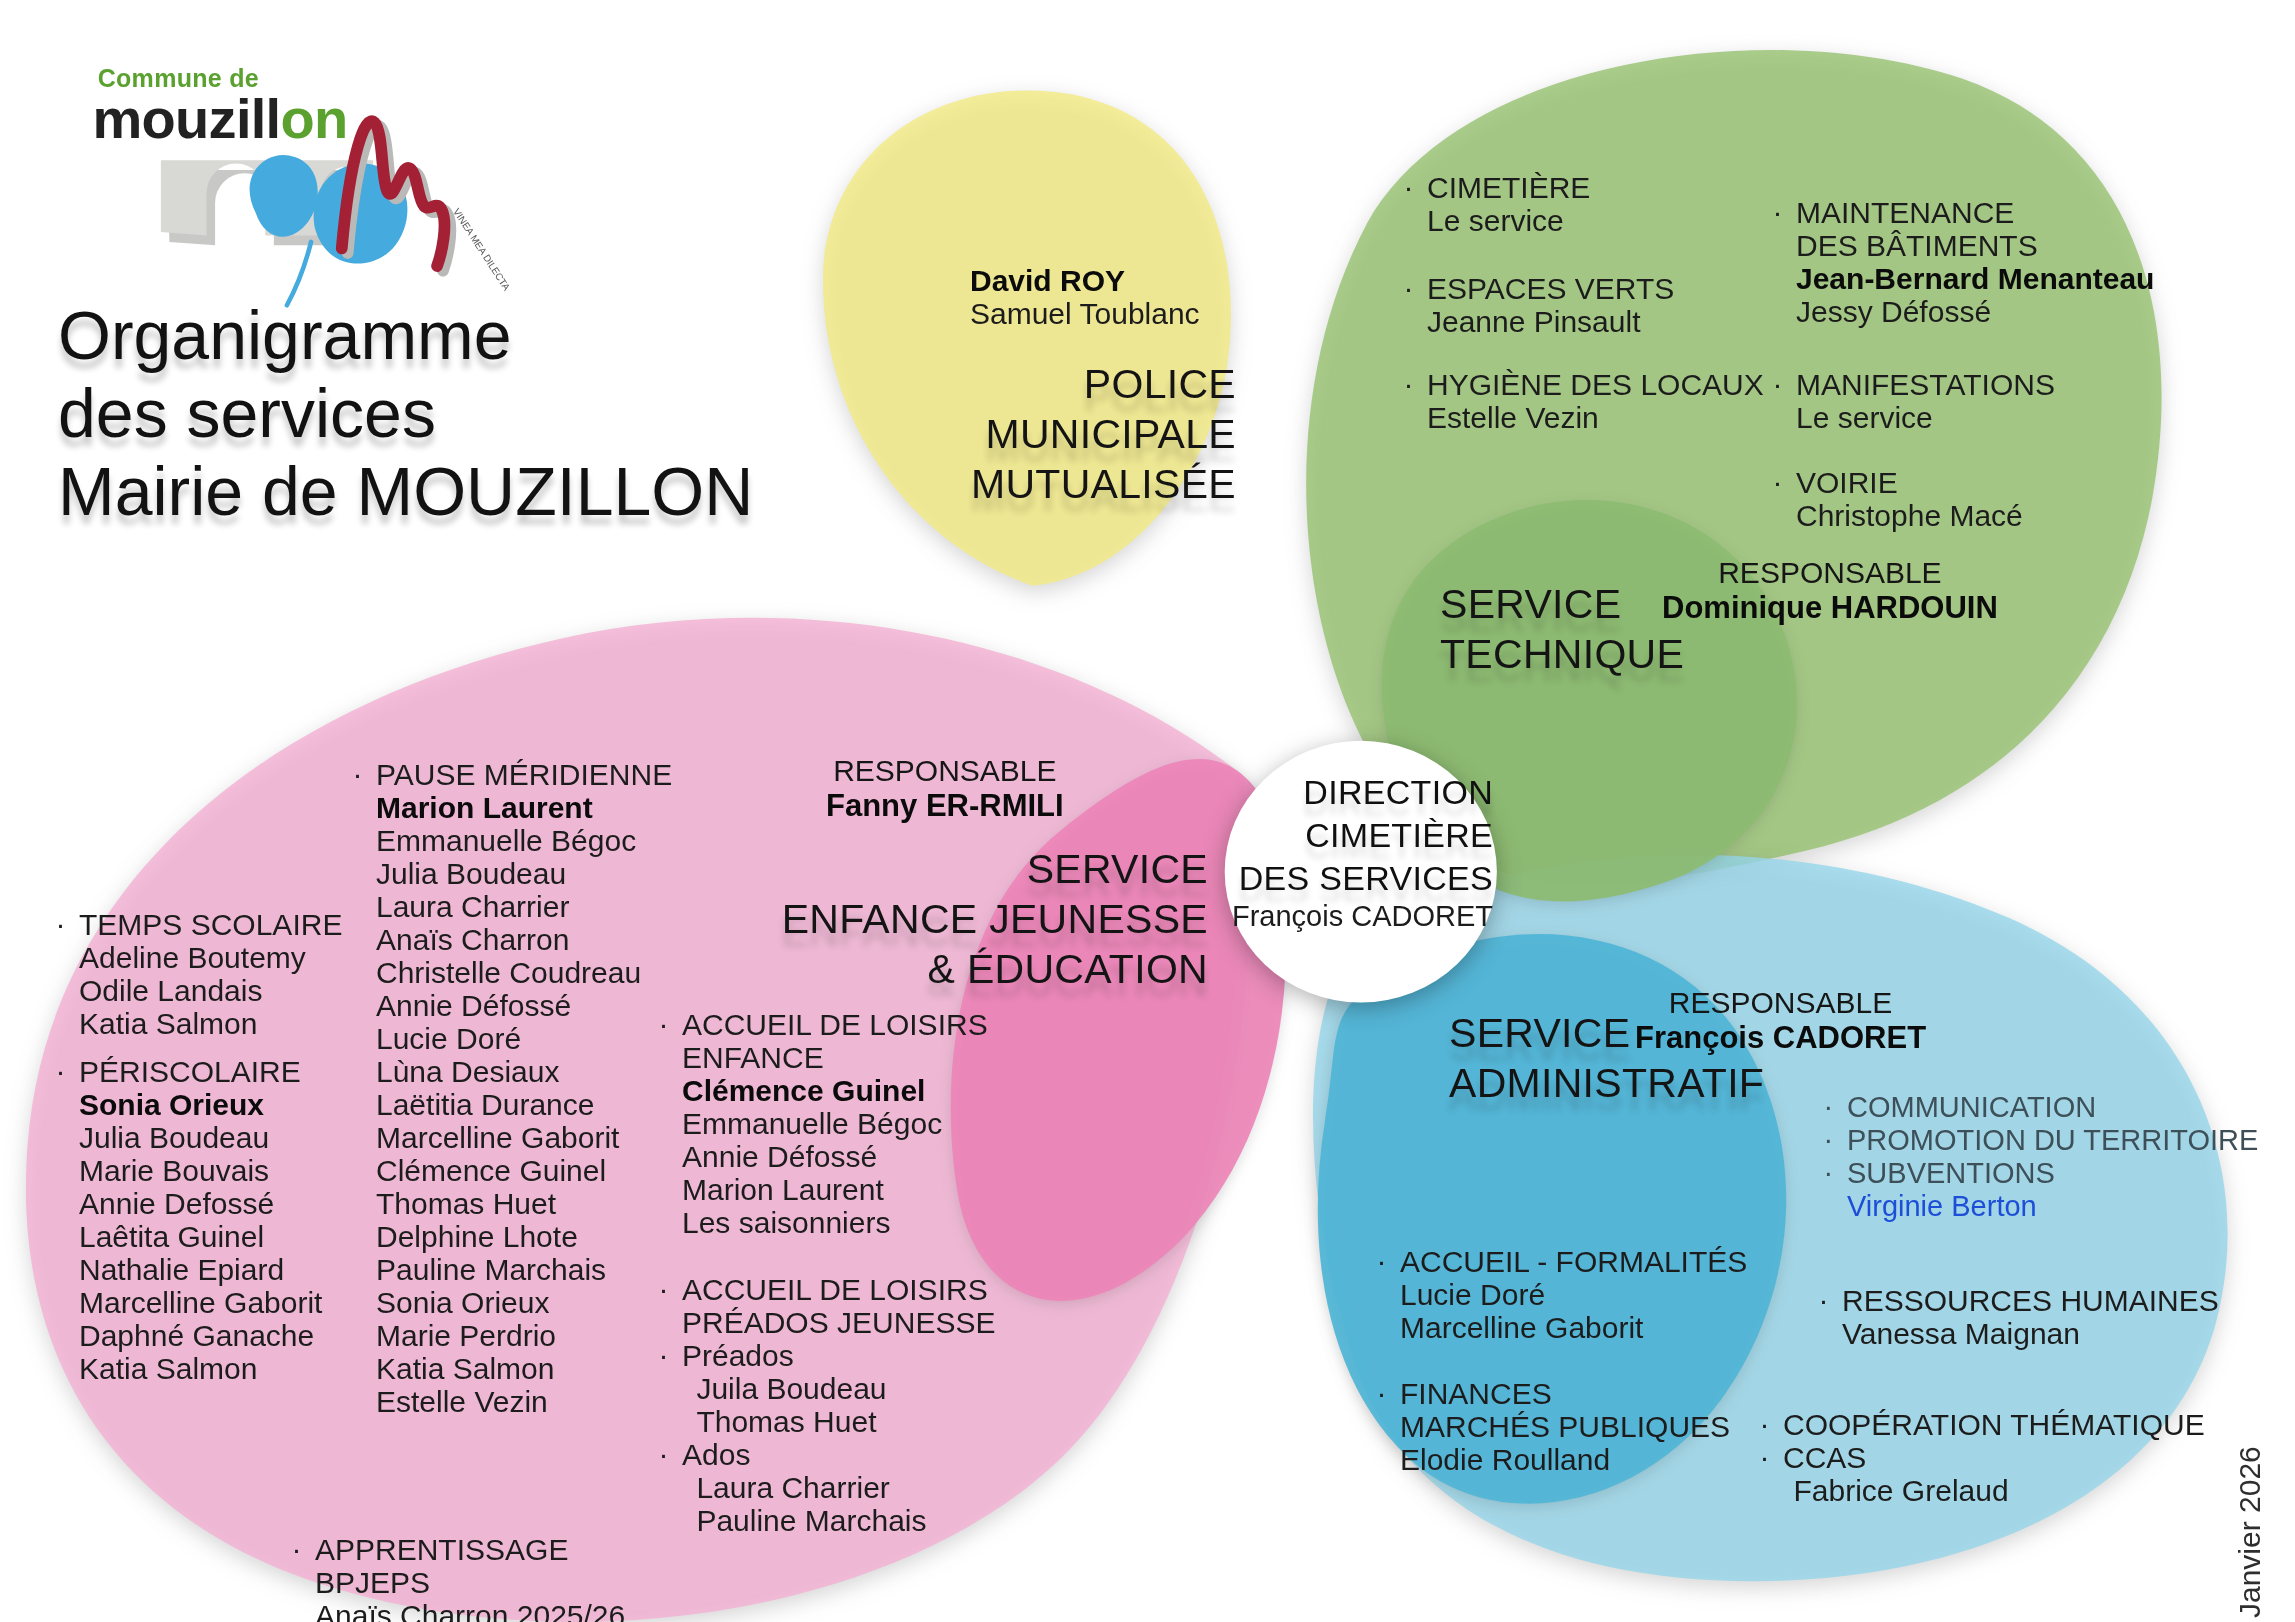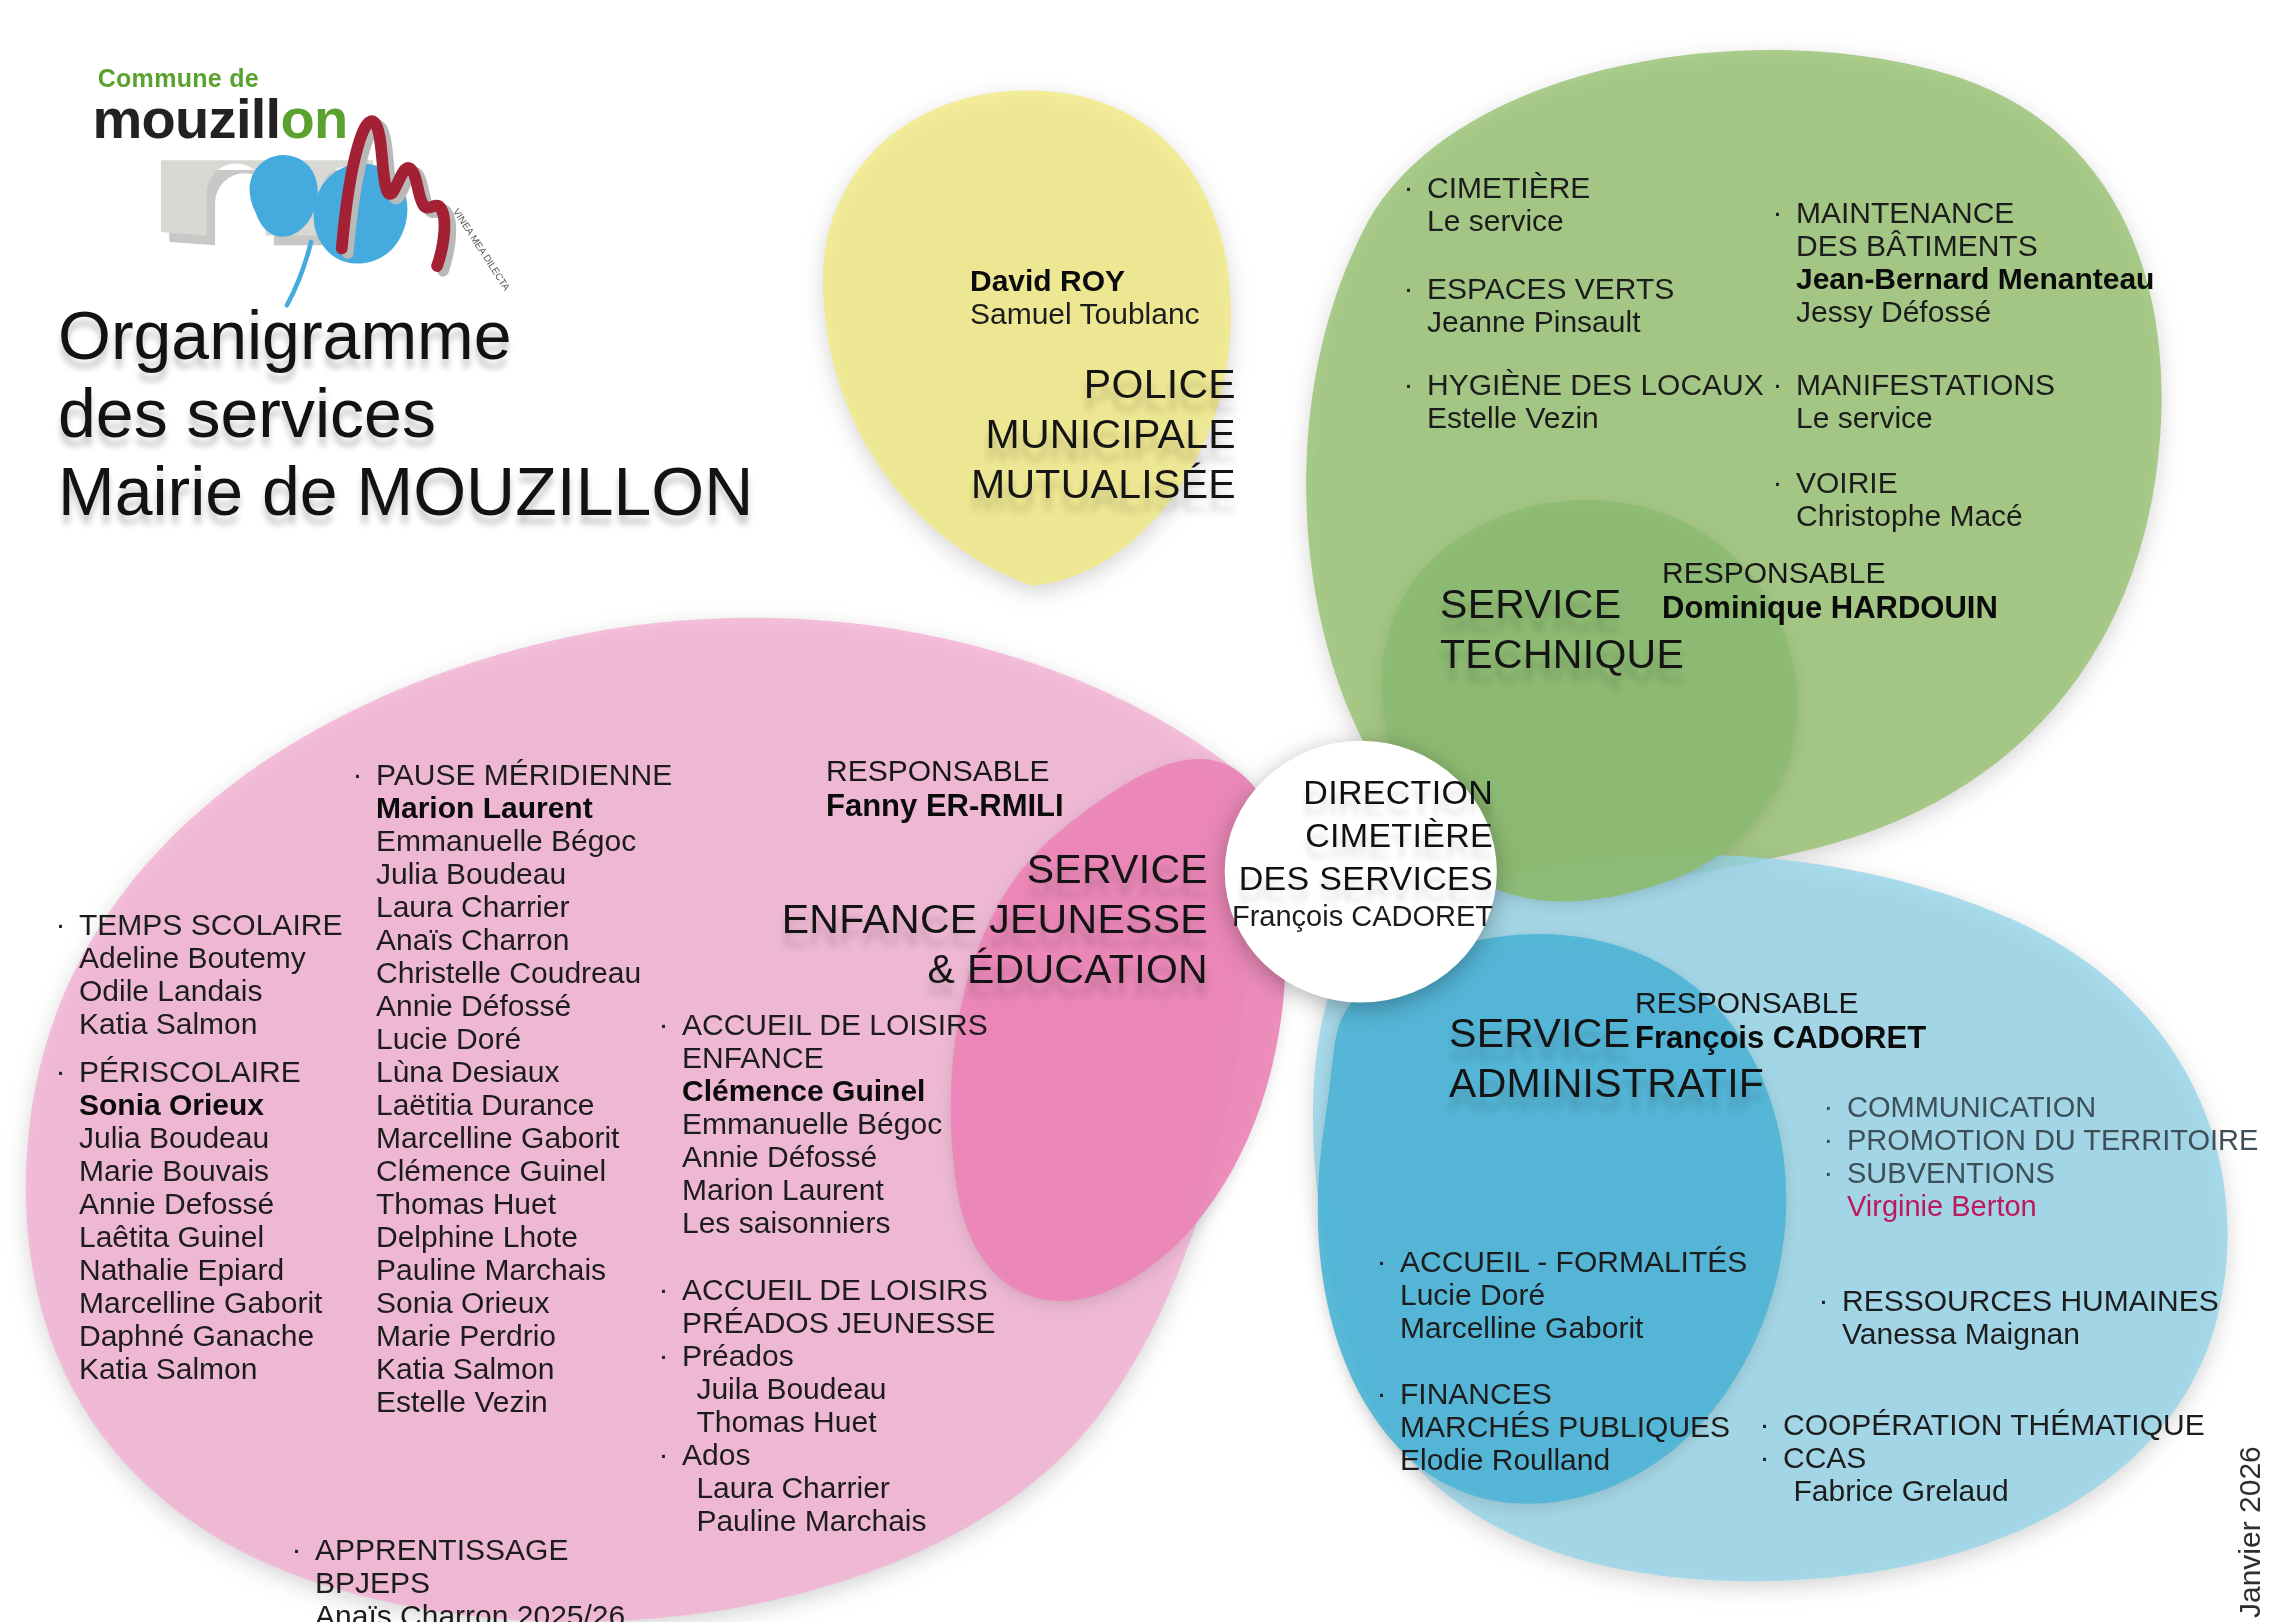--- a/index.html
+++ b/index.html
@@ -18,34 +18,34 @@
   
   .main-title{font-size:68px;line-height:78px;color:#121212;
       text-shadow:0 9.2px 5.9px rgba(0,0,0,.22);}
 
   
   .bigtitle{font-size:41px;line-height:50px;color:#141414;letter-spacing:0.3px;
       text-shadow:0 13px 7.9px rgba(30,30,30,.20);}
   .right{text-align:right;}
 
   
-  .resp{font-size:30px;line-height:35px;color:#161616;}
+  .resp{font-size:30px;line-height:35px;color:#161616;text-align:center;}
   .resp .rnm{font-weight:700;font-size:31px;color:#0b0b0b;}
 
   
   .grp{font-size:30px;line-height:33px;color:#1c1c1c;}
   .hl{position:relative;}
   .blt{position:absolute;left:-23.6px;top:-1.3px;}
   .lead{font-weight:700;color:#0b0b0b;}
   .ind{padding-left:14.4px;}
   .nm{white-space:nowrap;}
 
   
   .gray{font-size:29px;line-height:33px;color:#3d5059;}
-  .gname{color:#be185d;}
+  .gname{color:#1d4ed8;}
 
   
   .hub-text{width:264px;text-align:right;font-size:34px;line-height:43px;color:#101010;
       letter-spacing:0.3px;text-shadow:0 10.5px 6.5px rgba(0,0,0,.14);}
   .hub-text .dir-name{font-size:29px;line-height:33px;letter-spacing:0;text-shadow:none;color:#1c1c1c;}
 
   .date-note{font-size:30px;color:#2e2e2e;transform:rotate(-90deg);transform-origin:left top;
       width:275px;}
 </style>
 </head>

